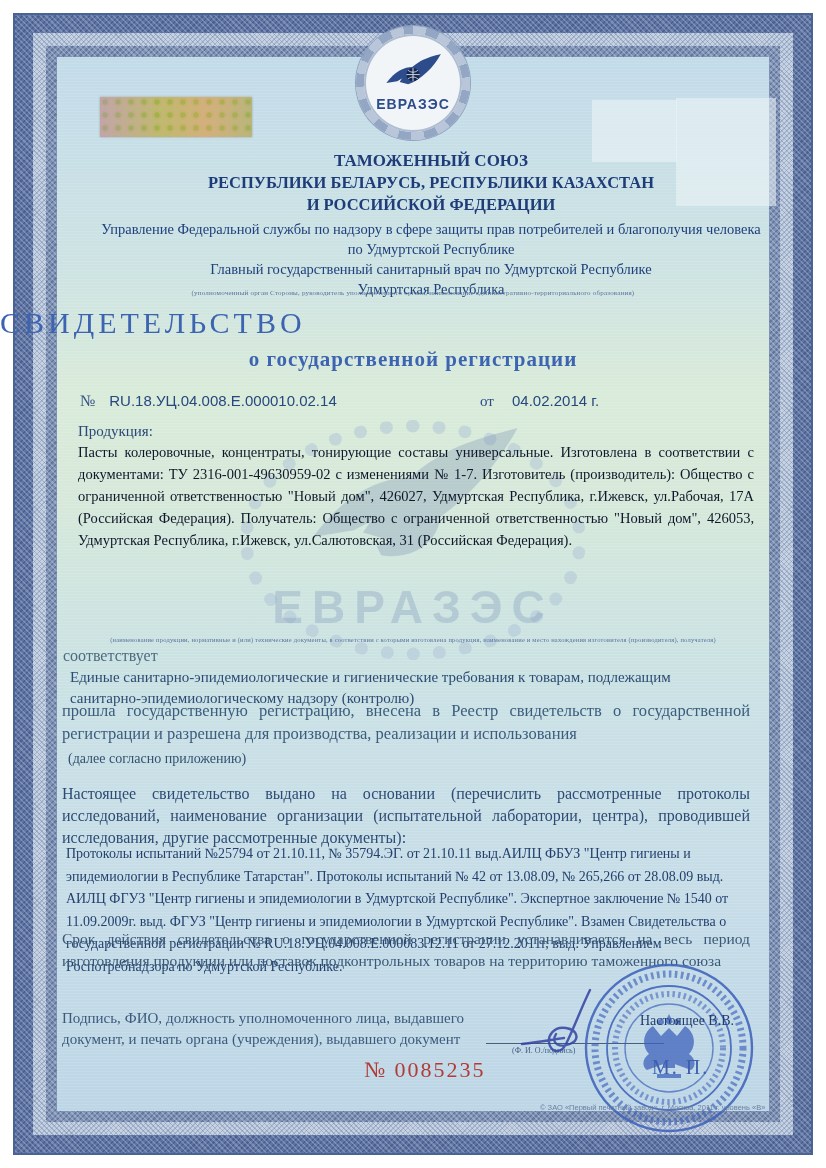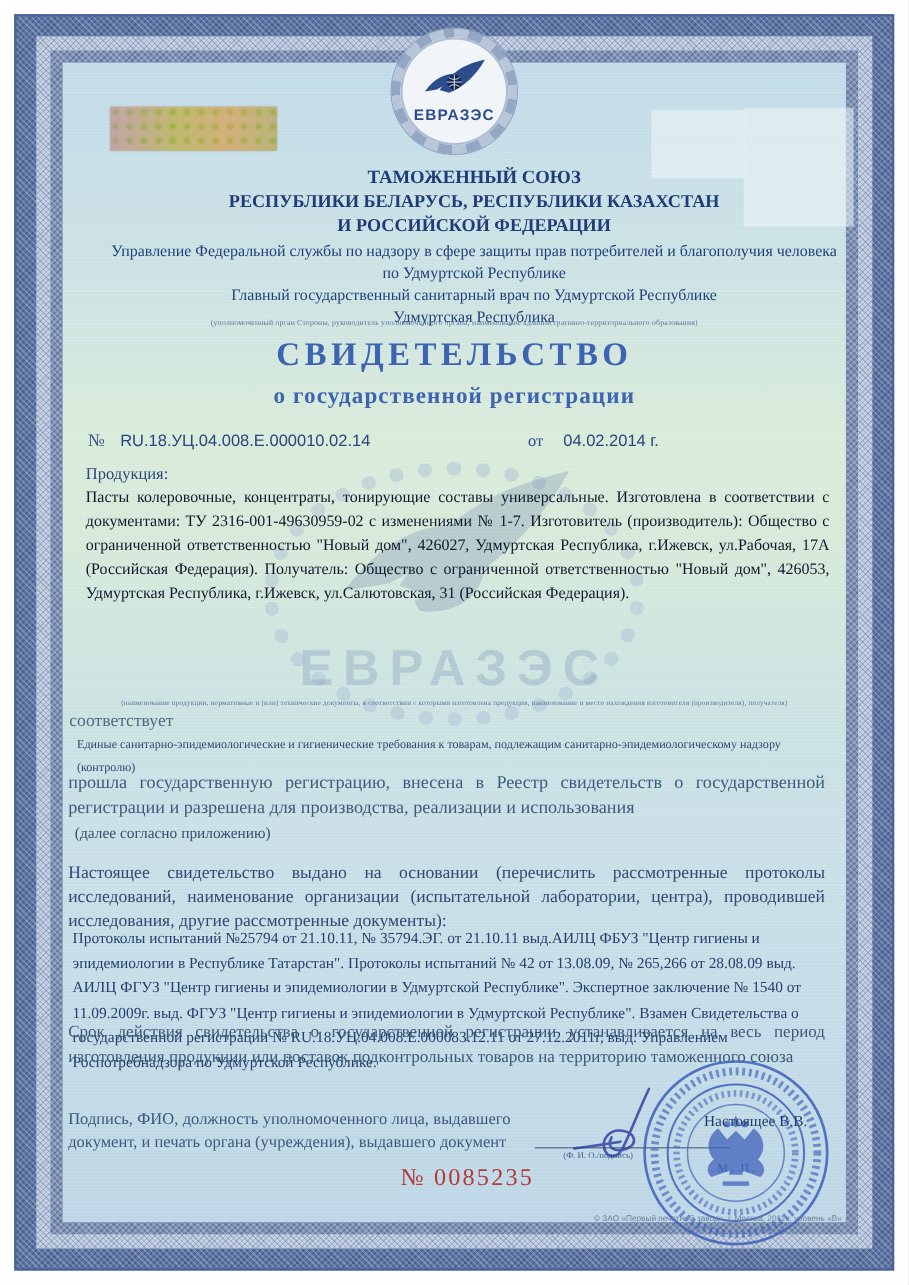--- a/index.html
+++ b/index.html
@@ -45,50 +45,50 @@
       linear-gradient(90deg, rgba(188,160,200,.55), rgba(180,200,90,.45) 40%, rgba(220,180,120,.5) 70%, rgba(170,190,120,.5)),
       radial-gradient(circle at 5px 5px, rgba(140,165,50,.95) 2.2px, rgba(205,170,95,.75) 3.4px, rgba(200,140,170,.45) 4.4px, transparent 5px);
     background-size:100% 100%, 13px 13px;
     box-shadow:0 0 2px rgba(90,90,60,.4);}
   .hdr{position:absolute;left:57px;right:57px;top:150px;text-align:center;color:#1d3c78;z-index:4;margin-left:36px;}
   .hdr .u1{font-size:17px;font-weight:bold;line-height:22px;}
   .hdr .u2{font-size:16.5px;font-weight:bold;line-height:22px;}
   .hdr .a1{font-size:14.5px;line-height:20px;color:#20407c;}
   .caption{color:#5a74a0;font-size:7px;letter-spacing:.2px;}
   .hdr-cap{position:absolute;left:40px;right:40px;top:289px;text-align:center;z-index:4;}
-  .title-main{position:absolute;left:0;right:0;top:306px;text-align:center;z-index:4;
-    font-size:30px;font-weight:bold;letter-spacing:4px;color:#3d64b0;}
+  .title-main{position:absolute;left:0;right:0;top:306px;z-index:4;
+    font-size:30px;font-weight:normal;letter-spacing:4px;color:#3d64b0;}
   .title-sub{position:absolute;left:0;right:0;top:347px;text-align:center;z-index:4;
     font-size:21px;font-weight:bold;letter-spacing:1px;color:#3d64b0;}
   .numrow{position:absolute;left:80px;right:60px;top:372px;z-index:4;color:#2a4a8c;margin-top:20px;}
   .numrow .nosign{font-size:16px;color:#3a5587;}
   .numrow .numval{font-family:"Liberation Sans",sans-serif;font-size:15px;margin-left:14px;color:#27477f;}
   .numrow .fromlbl{position:absolute;left:400px;top:1px;font-size:15px;}
   .numrow .dateval{position:absolute;left:432px;top:0;font-family:"Liberation Sans",sans-serif;font-size:15px;color:#27477f;}
   .prod-label{position:absolute;left:78px;top:423px;font-size:15px;color:#2b4878;z-index:4;}
   .prod-text{position:absolute;left:78px;top:441px;width:676px;font-size:14.5px;line-height:22px;
     text-align:justify;color:#0f172a;z-index:4;}
   .prod-cap{position:absolute;left:42px;right:42px;top:636px;text-align:center;font-size:6.5px;z-index:4;}
   .conf-intro{position:absolute;left:63px;top:647px;font-size:16px;color:#4d6b80;z-index:4;}
-  .conf-text{position:absolute;left:70px;top:667px;width:672px;font-size:11px;line-height:21px;color:#2c4a74;z-index:4;}
+  .conf-text{position:absolute;left:70px;top:667px;width:672px;font-size:15px;line-height:21px;color:#2c4a74;z-index:4;}
   .reg-text{position:absolute;left:62px;top:699px;width:688px;font-size:16.5px;line-height:23px;
     text-align:justify;color:#3c5c7c;z-index:4;}
   .reg-note{position:absolute;left:68px;top:751px;font-size:14px;color:#32506f;z-index:4;}
   .basis-intro{position:absolute;left:62px;top:783px;width:688px;font-size:16px;line-height:22px;
     text-align:justify;color:#2e4b74;z-index:4;}
   .basis-text{position:absolute;left:66px;top:843px;width:684px;font-size:14px;line-height:22.5px;
     color:#24416e;z-index:4;}
   .validity{position:absolute;left:62px;top:928px;width:688px;font-size:15.5px;line-height:21.5px;
     text-align:justify;color:#3a5878;z-index:4;}
   .sig-label{position:absolute;left:62px;top:1008px;width:402px;font-size:15px;line-height:21px;
     text-align:justify;color:#3c5a7c;z-index:4;}
   .sig-line{position:absolute;left:486px;top:1043px;width:178px;border-top:1.5px solid #4a5c80;z-index:5;}
   .sig-cap{position:absolute;left:512px;top:1046px;font-size:8px;color:#45608a;z-index:5;}
   .sig-name{position:absolute;left:640px;top:1013px;font-size:14px;color:#203c6e;z-index:7;}
-  .sig-mp{position:absolute;left:652px;top:1056px;font-size:11px;color:#3f5fae;z-index:7;letter-spacing:2px;}
+  .sig-mp{position:absolute;left:652px;top:1056px;font-size:20px;color:#3f5fae;z-index:7;letter-spacing:2px;}
   .serial{position:absolute;left:364px;top:1057px;font-size:22px;letter-spacing:2px;color:#b23b36;z-index:5;font-weight:normal;text-align:right;}
   .imprint{position:absolute;left:540px;top:1103px;font-size:7.5px;color:#6b7f9e;z-index:6;
     font-family:"Liberation Sans",sans-serif;}
   
   .wm{position:absolute;left:240px;top:420px;width:346px;height:240px;z-index:2;pointer-events:none;}
   .wm .ring{position:absolute;inset:0;border-radius:50%;border:13px dotted rgba(170,190,212,.45);}
   .wm .txt{position:absolute;left:0;right:0;top:160px;text-align:center;font-family:"Liberation Sans",sans-serif;
     font-weight:bold;font-size:46px;letter-spacing:9px;color:rgba(130,152,188,.34);}
   .wm svg{position:absolute;left:58px;top:8px;opacity:.28;}
   

